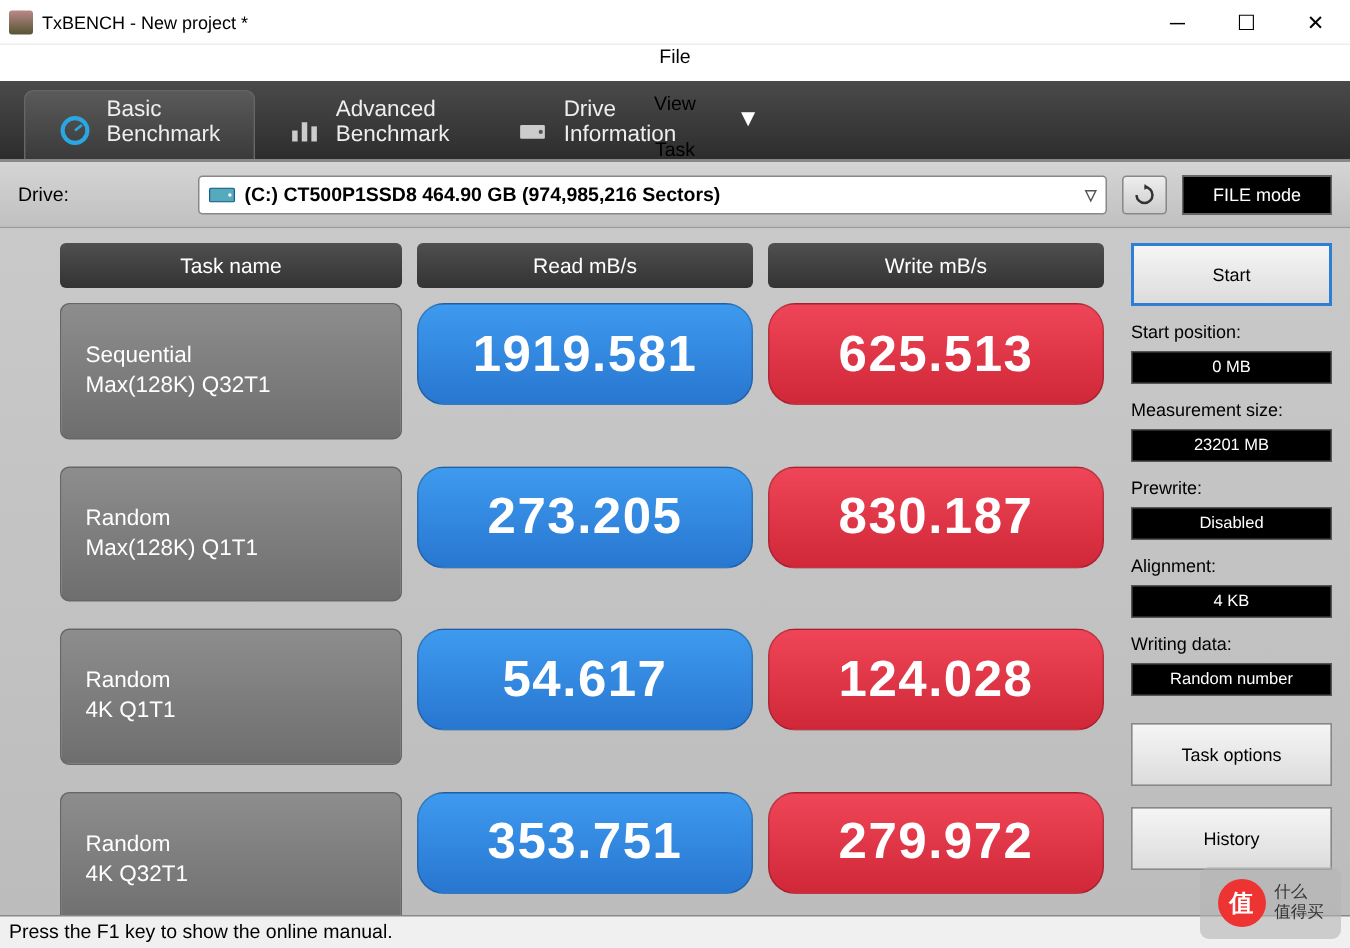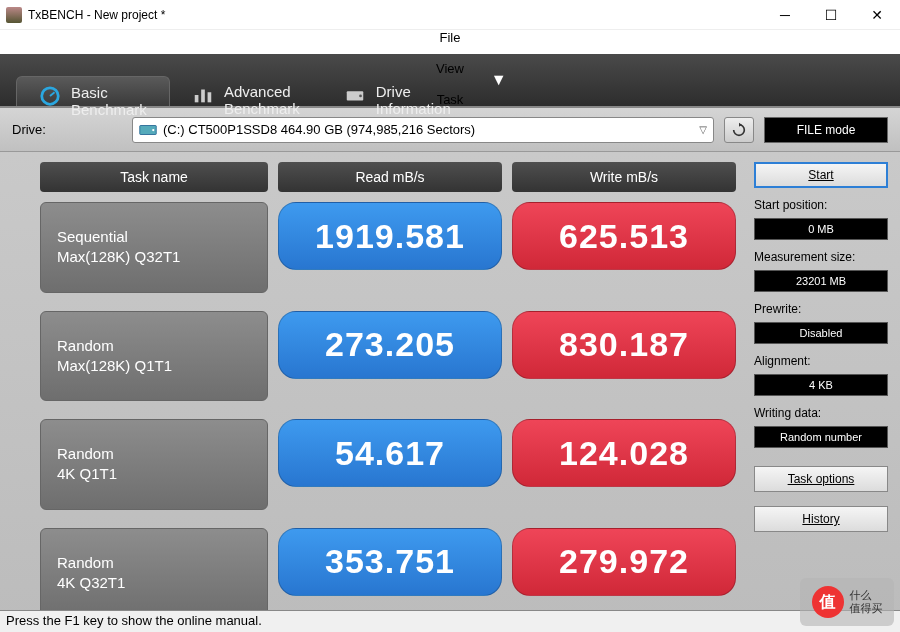--- a/index.html
+++ b/index.html
@@ -11,52 +11,52 @@
 .titlebar .title { font-size: 12px; flex: 1; }
 .titlebar .win-btns { display: flex; }
 .titlebar .win-btn { width: 46px; height: 30px; display: flex; align-items: center; justify-content: center; font-size: 14px; }
 
 
 .menubar { height: 24px; display: flex; align-items: center; padding: 0 6px; font-size: 13px; gap: 16px; flex-direction: column; }
 .menubar span { cursor: default; }
 
 
 .tabstrip { height: 54px; background: linear-gradient(#4a4a4a,#2d2d2d); display: flex; align-items: flex-end; padding: 0 10px 0 16px; border-bottom: 2px solid #888; }
-.tab { display: flex; align-items: flex-start; gap: 10px; color: #eee; padding: 8px 22px; font-size: 15px; position: relative; height: 30px; border-radius: 6px 6px 0 0; }
+.tab { display: flex; align-items: flex-end; gap: 10px; color: #eee; padding: 8px 22px; font-size: 15px; position: relative; height: 46px; border-radius: 6px 6px 0 0; }
 .tab.active { background: linear-gradient(#5a5a5a,#3a3a3a); border: 1px solid #666; border-bottom: none; }
 .tab .label { line-height: 1.1; }
 .tab-icon { width: 22px; height: 22px; }
 .drop-arrow { color: #fff; padding: 0 12px; font-size: 16px; align-self: center; margin-left: 6px; }
 
 
 .drive-row { height: 44px; background: linear-gradient(#d5d5d5,#c0c0c0); display: flex; align-items: center; padding: 0 12px; gap: 10px; border-bottom: 1px solid #999; }
 .drive-label { font-size: 13px; width: 110px; }
-.drive-select { flex: 1; height: 26px; background: #fff; border: 1px solid #888; border-radius: 3px; display: flex; align-items: center; padding: 0 6px; font-size: 13px; position: relative; }
+.drive-select { flex: 1; height: 26px; background: #fff; border: 1px solid #888; border-radius: 3px; display: flex; align-items: center; padding: 0 6px; font-size: 13px; position: relative; font-weight: bold; }
 .drive-select .disk-icon { width: 18px; height: 14px; margin-right: 6px; }
 .drive-select .chev { position: absolute; right: 6px; font-size: 10px; color: #555; }
 .refresh-btn { width: 30px; height: 26px; background: linear-gradient(#eee,#ccc); border: 1px solid #888; border-radius: 3px; display: flex; align-items: center; justify-content: center; }
-.file-mode-btn { width: 124px; height: 26px; background: #000; color: #fff; font-size: 12px; display: flex; align-items: center; justify-content: center; border: 1px solid #666; }
+.file-mode-btn { width: 100px; height: 26px; background: #000; color: #fff; font-size: 12px; display: flex; align-items: center; justify-content: center; border: 1px solid #666; }
 
 
 .main { display: flex; padding: 10px 12px 8px 40px; gap: 18px; background: linear-gradient(#c9c9c9,#bcbcbc); height: 470px; }
 .results { flex: 1; }
 .headers { display: flex; gap: 10px; margin-bottom: 10px; }
 .hdr { background: linear-gradient(#4f4f4f,#333); color: #fff; text-align: center; font-size: 14px; height: 30px; line-height: 30px; border-radius: 4px; }
 .hdr.task { width: 228px; }
 .hdr.read, .hdr.write { flex: 1; }
 
 .row { display: flex; gap: 10px; margin-bottom: 18px; }
 .task-cell { width: 228px; background: linear-gradient(#8d8d8d,#6e6e6e); color: #fff; border-radius: 6px; padding: 24px 16px; font-size: 15px; line-height: 1.35; border: 1px solid #666; display: flex; flex-direction: column; justify-content: center; }
 .val-cell { flex: 1; border-radius: 18px; color: #fff; font-size: 34px; font-weight: bold; display: flex; align-items: center; justify-content: center; height: 68px; letter-spacing: 1px; font-family: "Arial", sans-serif; border: 1px solid rgba(0,0,0,0.2); }
 .val-cell.read { background: linear-gradient(#3e9aef,#2876d0); }
 .val-cell.write { background: linear-gradient(#ef4558,#d02838); }
 
 
 .side { width: 134px; display: flex; flex-direction: column; gap: 4px; }
-.side .btn { height: 26px; background: linear-gradient(#f5f5f5,#dcdcdc); border: 1px solid #888; font-size: 12px; display: flex; align-items: center; justify-content: center; text-decoration: underline; }
+.side .btn { height: 42px; background: linear-gradient(#f5f5f5,#dcdcdc); border: 1px solid #888; font-size: 12px; display: flex; align-items: center; justify-content: center; }
 .side .btn.start { border: 2px solid #2d7fd6; }
 .side .lbl { font-size: 12px; margin-top: 6px; }
 .side .val { height: 22px; background: #000; color: #fff; font-size: 11px; display: flex; align-items: center; justify-content: center; margin-top: 2px; border: 1px solid #555; }
 
 
 .statusbar { position: absolute; bottom: 0; left: 0; right: 0; height: 22px; border-top: 1px solid #888; background: #f0f0f0; font-size: 13px; padding: 2px 6px; }
 
 
 .watermark { position: absolute; right: 6px; bottom: 6px; width: 94px; height: 48px; border-radius: 6px; background: rgba(180,180,180,0.6); display: flex; align-items: center; justify-content: center; gap: 6px; }
 .watermark .circle { width: 32px; height: 32px; border-radius: 50%; background: #e33; color: #fff; font-size: 16px; font-weight: bold; display: flex; align-items: center; justify-content: center; }

